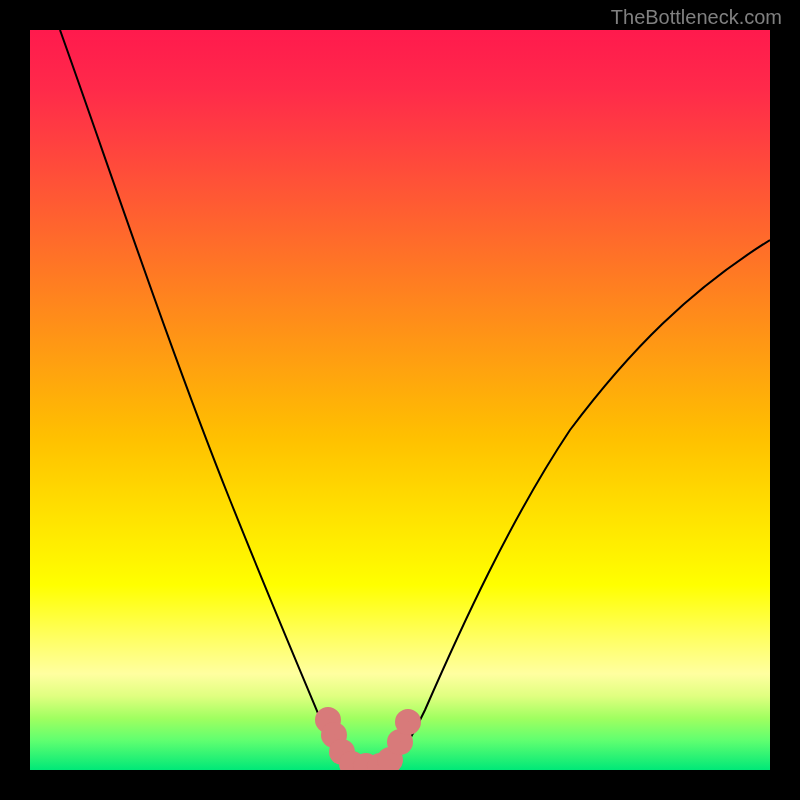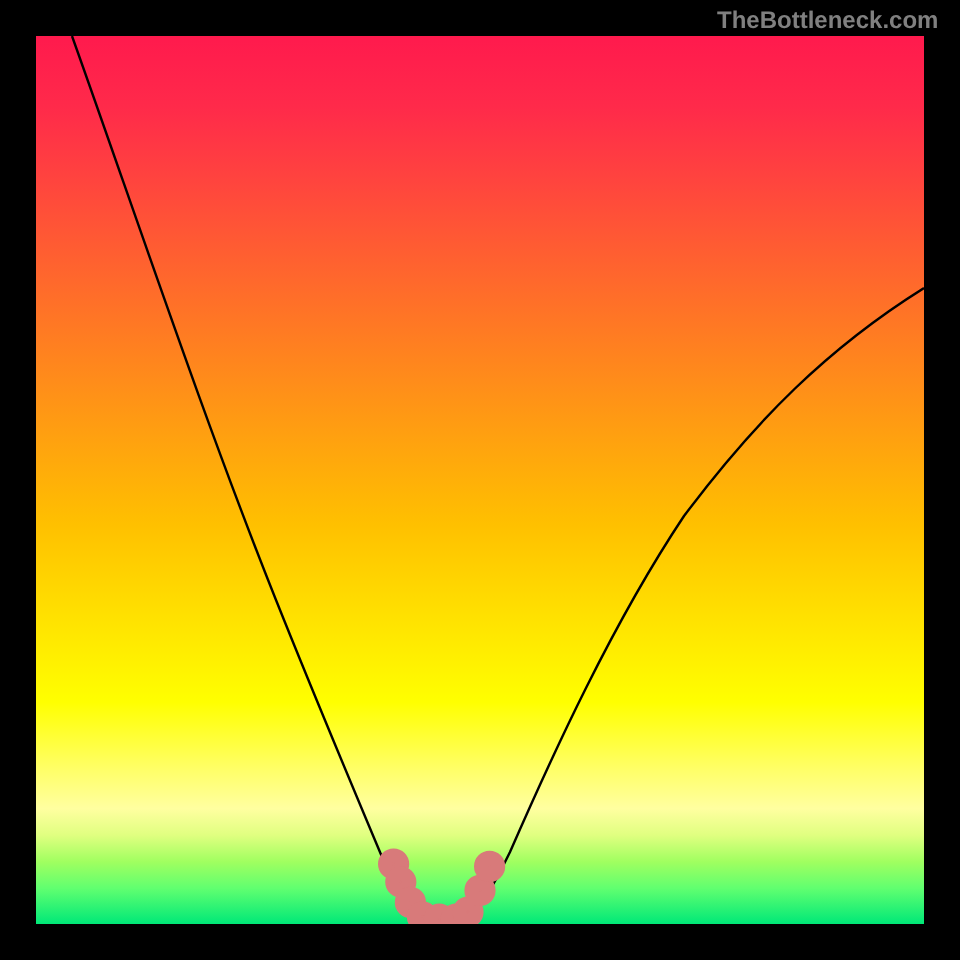--- a/index.html
+++ b/index.html
@@ -10,21 +10,21 @@
     background: #000;
     position: relative;
     font-family: Arial, sans-serif;
   }
   .watermark {
     position: absolute;
     top: 6px;
     right: 18px;
     color: #808080;
     font-size: 20px;
-    font-weight: 700;
+    font-weight: 400;
     z-index: 10;
   }
   .plot-area {
     position: absolute;
     left: 30px;
     top: 30px;
     width: 740px;
     height: 740px;
     background: linear-gradient(to bottom,
       #ff1a4d 0%,

